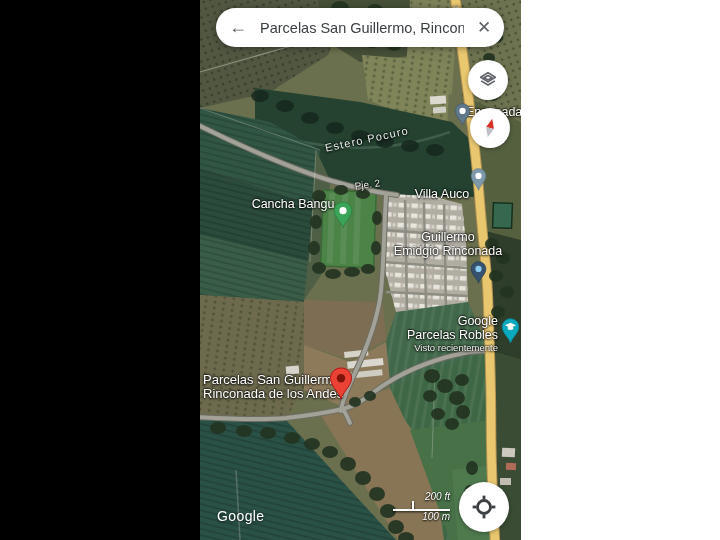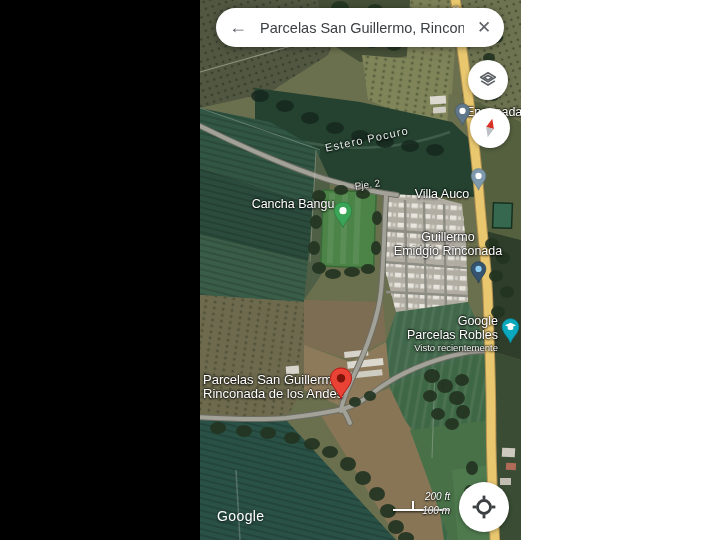--- a/index.html
+++ b/index.html
@@ -38,21 +38,21 @@
   .search .query{flex:1;font-size:14.5px;color:#3c4043;overflow:hidden;white-space:nowrap;}
   .search .clear{width:40px;text-align:center;font-size:17px;color:#5f6368;}
 
   
   .google-logo{position:absolute;left:17px;top:508px;font-size:14px;font-weight:500;letter-spacing:.4px;color:#fff;
     text-shadow:0 1px 3px rgba(0,0,0,.65);}
   .scale{position:absolute;left:190px;top:491px;width:64px;height:36px;font-style:italic;}
   .scale .txt{position:absolute;color:#fff;font-size:10px;font-weight:400;right:4px;
     text-shadow:0 1px 2px rgba(0,0,0,.9),0 0 2px rgba(0,0,0,.7);}
   .scale .t1{top:0;}
-  .scale .t2{top:14px;}
+  .scale .t2{top:20px;}
   .scale svg{position:absolute;left:0;top:0;}
 </style>
 </head>
 <body>
 
 <div class="stage">
   <div class="bar-left"></div>
   <div class="bar-right"></div>
 
   <div class="phone">

